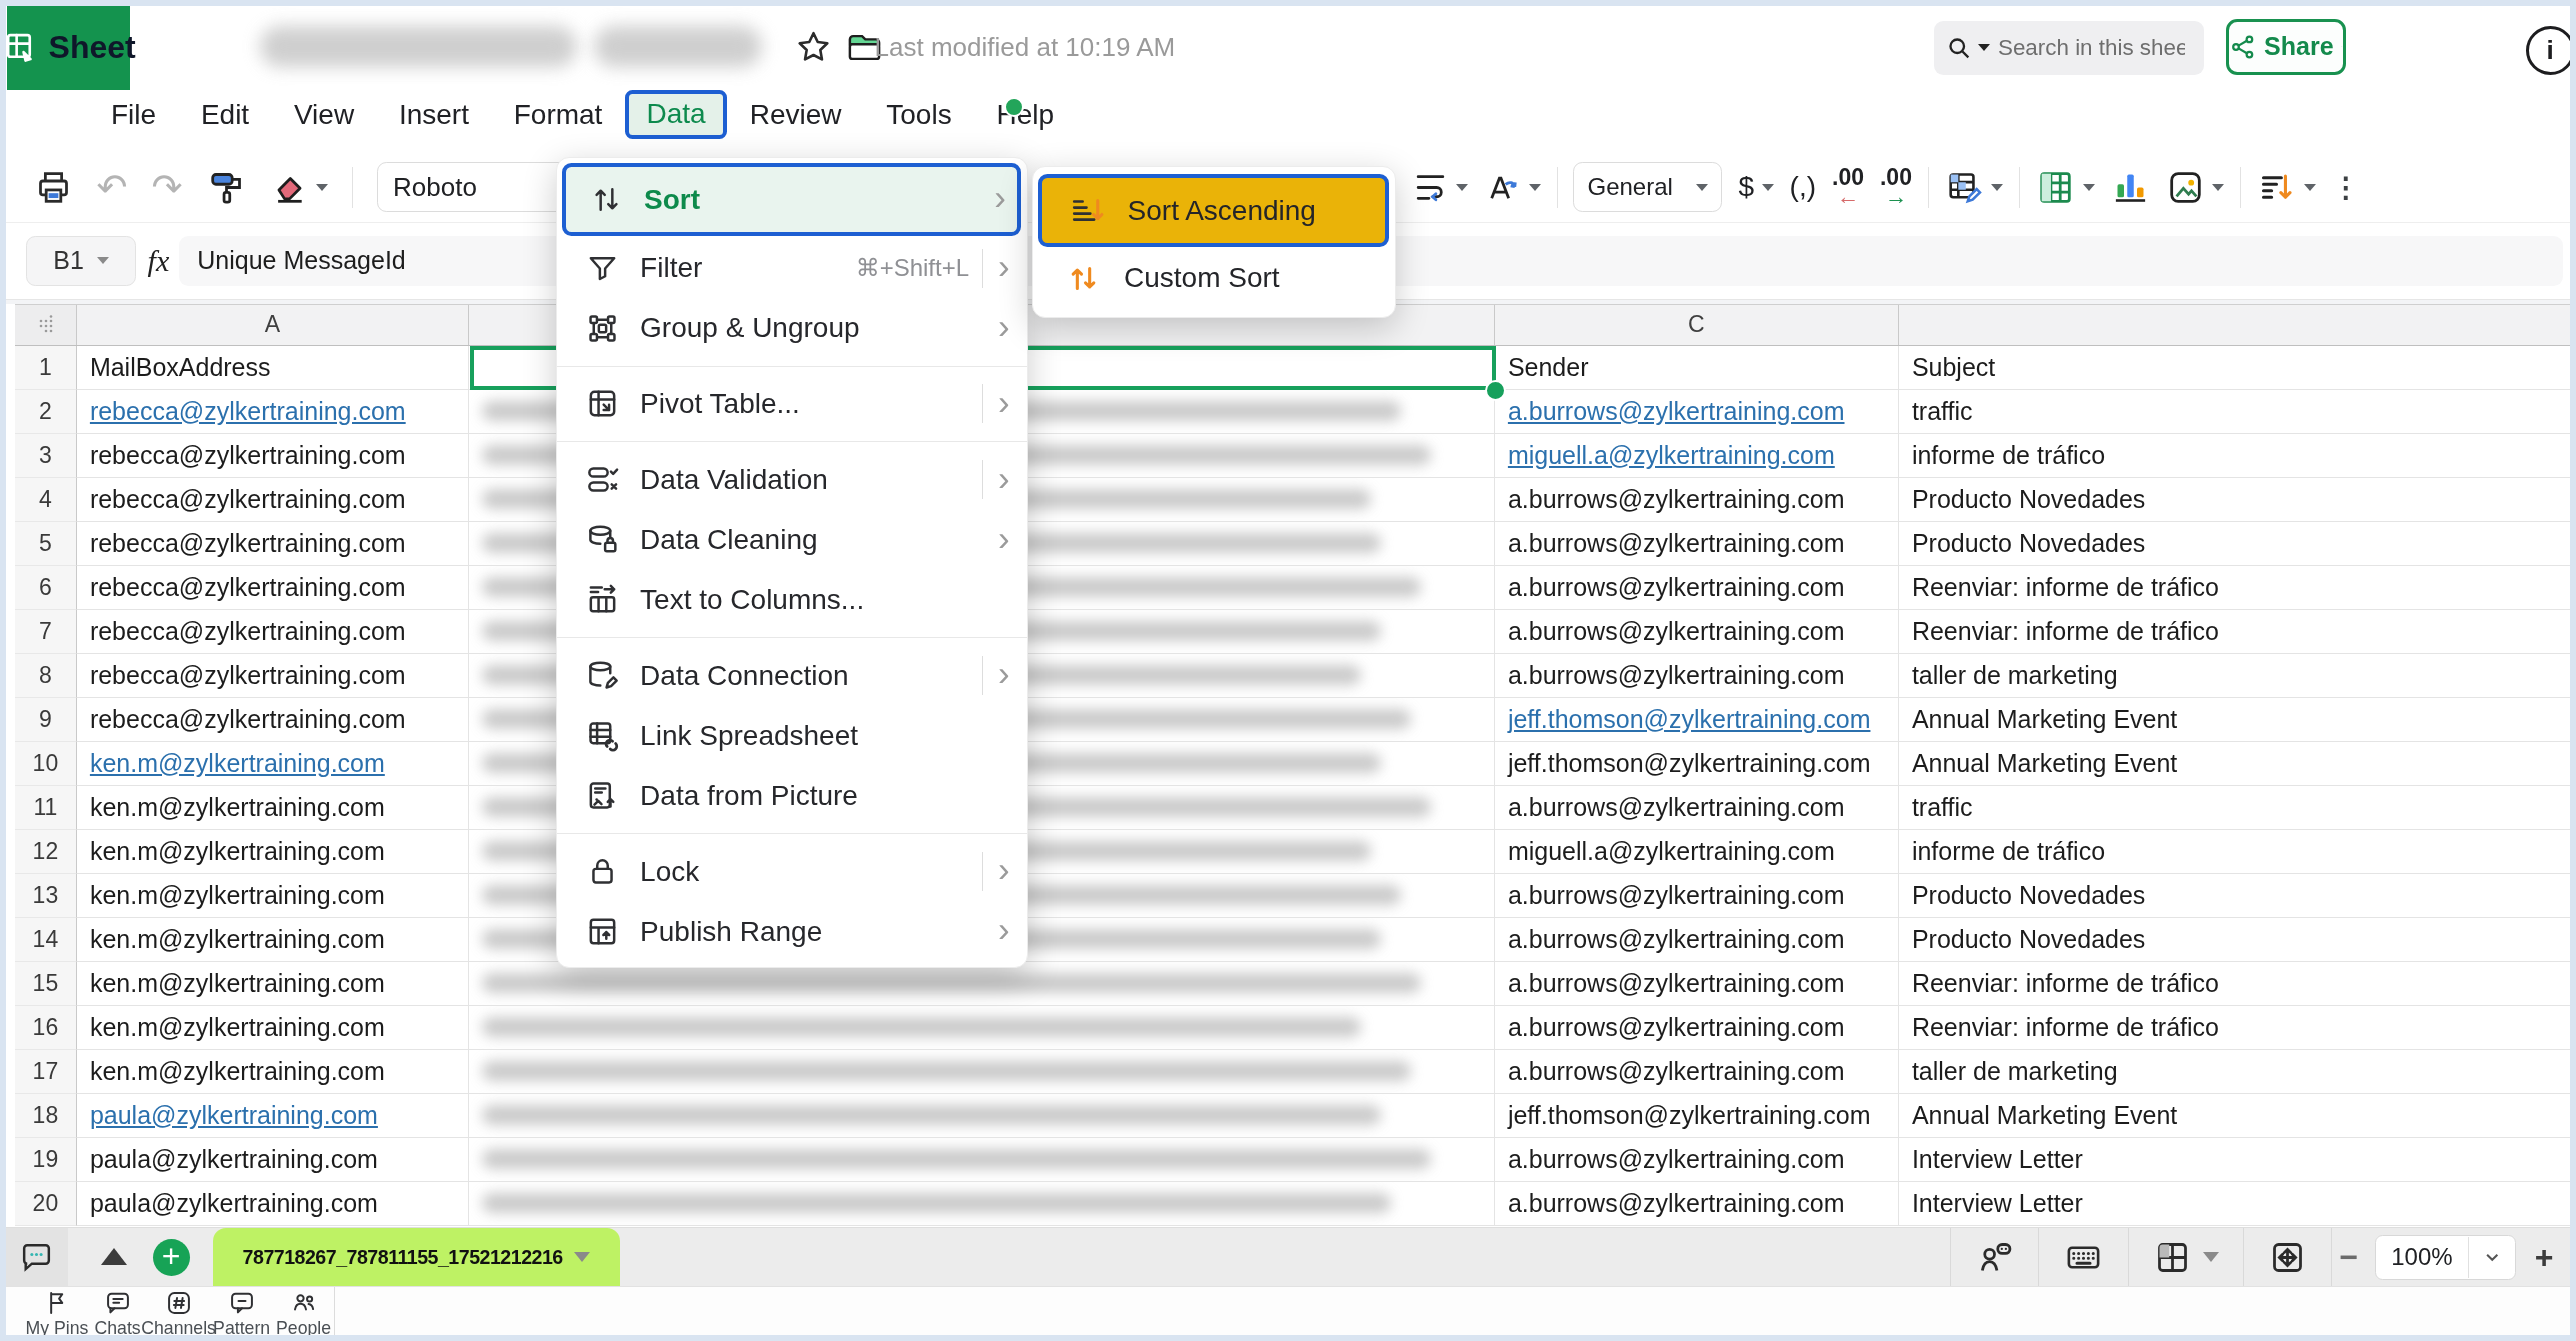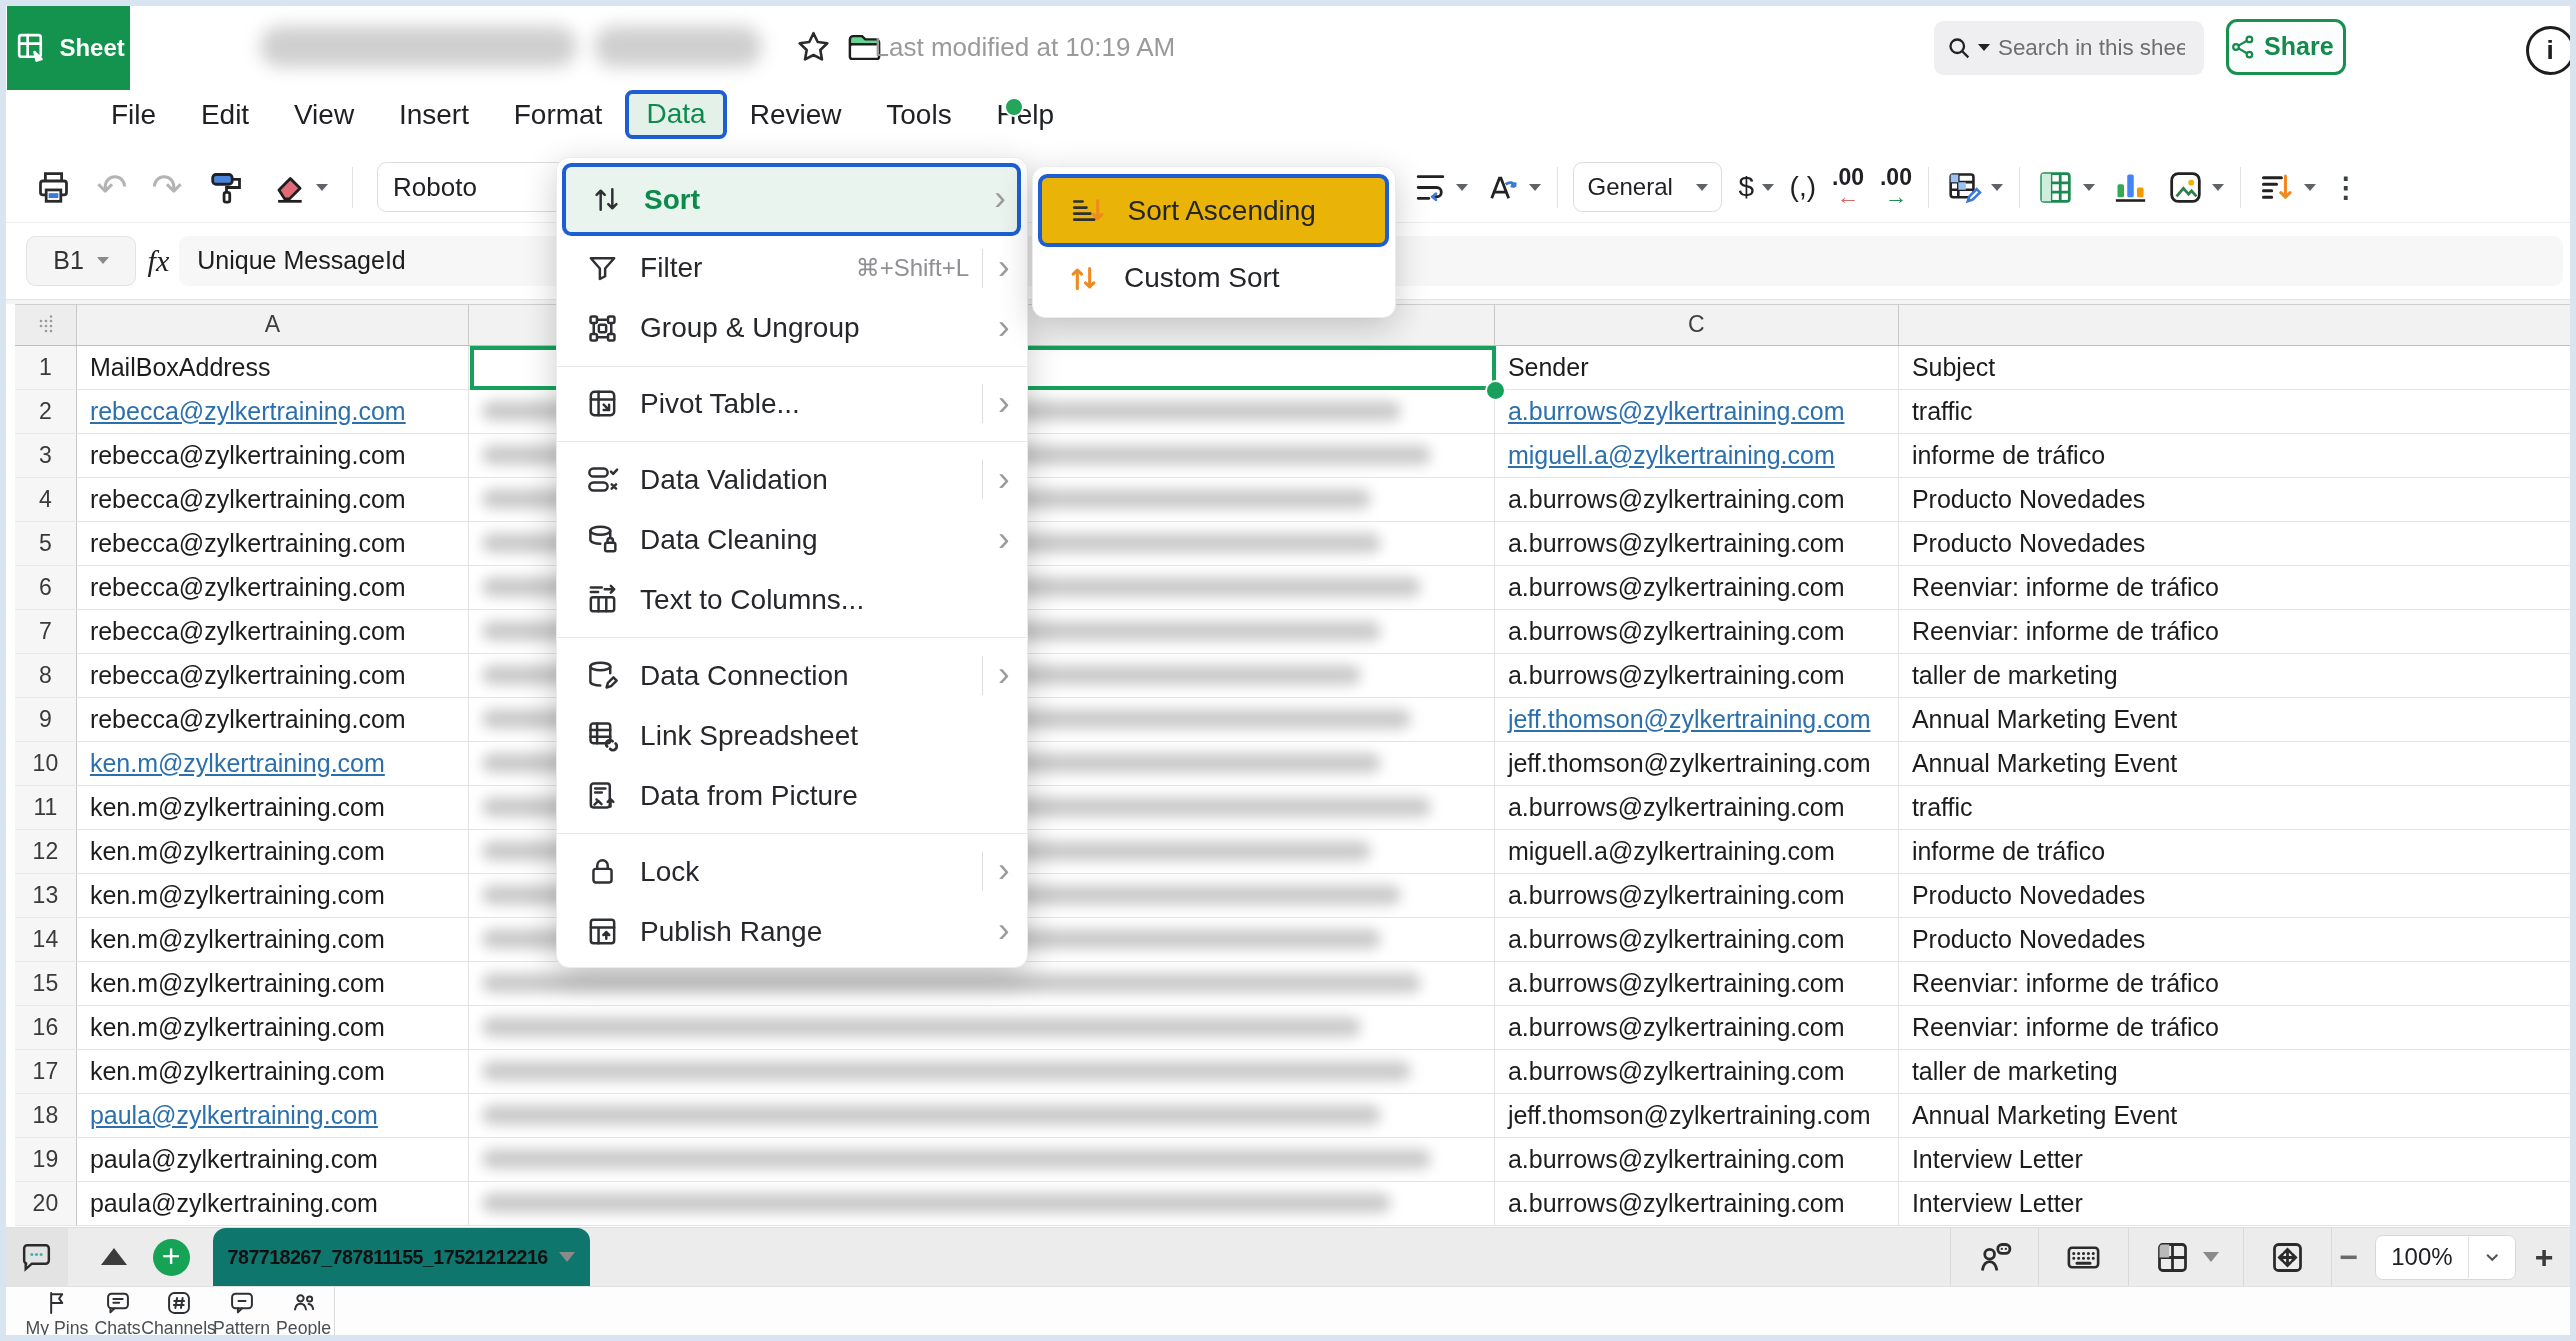--- a/index.html
+++ b/index.html
@@ -2,21 +2,21 @@
 <html style="font-size:15px"><head>
 <meta charset="utf-8">
 <style>
   html,body{margin:0;padding:0;}
   body{width:2576px;height:1341px;background:#d9e4f1;font-family:"Liberation Sans",sans-serif;position:relative;overflow:hidden;}
   .app{position:absolute;inset:5.6px;background:#fff;overflow:hidden;}
   svg{display:block;}
   
   .topbar{position:absolute;left:0;top:0;width:100%;height:84px;background:#fff;}
   .logo{position:absolute;left:1.9px;top:0;width:123px;height:84px;background:#14934e;display:flex;align-items:center;justify-content:center;gap:9.3px;}
-  .logo-text{color:#ffffff;font-size:24px;font-weight:700;}
+  .logo-text{color:#0f172a;font-size:32px;font-weight:700;}
   .title-blur{position:absolute;top:20.5px;height:41px;border-radius:20.5px;background:#c3c3c3;filter:blur(8.4px);opacity:.8;}
   .tb-icon{position:absolute;top:22.4px;}
   .lastmod{position:absolute;left:869px;top:0;height:84px;display:flex;align-items:center;font-size:26px;color:#9a9a9a;}
   .searchbox{position:absolute;left:1928px;top:15px;width:270px;height:54px;background:#efeff1;border-radius:9.3px;display:flex;align-items:center;padding:0 11.2px;box-sizing:border-box;gap:5.6px;}
   .searchbox input{border:none;background:transparent;outline:none;font-size:22.4px;color:#444;width:187px;font-family:"Liberation Sans",sans-serif;}
   .searchbox input::placeholder{color:#6e6e6e;}
   .sharebtn{position:absolute;left:2220px;top:13px;width:120px;height:56px;border:3.7px solid #18914f;border-radius:11.2px;background:#fcfefd;display:flex;align-items:center;justify-content:center;gap:7.5px;box-sizing:border-box;}
   .sharebtn span{color:#148a4c;font-size:25px;font-weight:700;}
   .infoicon{position:absolute;left:2520px;top:20.5px;width:43px;height:43px;border:3.3px solid #1d1d1f;border-radius:50%;display:flex;align-items:center;justify-content:center;font-size:26px;font-weight:700;color:#1d1d1f;}
   
@@ -72,21 +72,21 @@
   .submenu{left:1026px;top:160px;width:364px;padding:7.5px 0;z-index:60;}
   .sm-item{height:62px;display:flex;align-items:center;padding:0 18.7px 0 32px;}
   .sm-item .ic{width:37px;height:37px;flex:none;margin-right:22.4px;}
   .sm-item .lbl{font-size:28px;color:#242529;}
   .sm-item.hl{height:65px;margin:0 5.6px;border:4.7px solid #1d5fd2;border-radius:9.3px;background:#eab308;padding:0 13px 0 26px;}
   
   .tabbar{position:absolute;left:0;top:1221px;width:100%;height:59px;background:#ececec;border-top:0.9px solid #dedede;}
   .tabbar .cbox{position:absolute;left:0;top:0;width:62px;height:59px;background:#e3e3e3;display:flex;align-items:center;justify-content:center;}
   .uptri{position:absolute;left:95px;top:20.5px;width:0;height:0;border-left:13px solid transparent;border-right:13px solid transparent;border-bottom:17px solid #3c3c3c;}
   .pluscirc{position:absolute;left:147px;top:11.2px;width:37px;height:37px;border-radius:50%;background:#17a356;color:#fff;font-size:32px;display:flex;align-items:center;justify-content:center;line-height:1;padding-bottom:2.8px;box-sizing:border-box;}
-  .sheettab{position:absolute;left:207px;top:0px;height:59px;background:#0f766e;border-radius:13px 13px 0 0;display:flex;align-items:center;padding:0 15px;gap:11.2px;}
+  .sheettab{position:absolute;left:207px;top:0px;height:59px;background:#bef264;border-radius:13px 13px 0 0;display:flex;align-items:center;padding:0 30px;gap:11.2px;}
   .sheettab .t{font-size:19.6px;font-weight:700;color:#111;letter-spacing:-0.5px;}
   .tab-caret{width:0;height:0;border-left:8.4px solid transparent;border-right:8.4px solid transparent;border-top:10.3px solid #8a8a8a;}
   .br-cluster{position:absolute;right:17px;top:0;height:59px;display:flex;align-items:center;gap:0;}
   .br-sep{width:0.9px;height:58px;background:#d9d9d9;margin:0 24px;}
   .zoombox{display:flex;align-items:center;background:#fff;border:0.9px solid #d8d8d8;border-radius:7.5px;height:43px;margin-left:17px;}
   .zoombox .z{font-size:24px;color:#202124;padding:0 15px;}
   .zoombox .zd{width:0.9px;height:41px;background:#e0e0e0;}
   .zoombox .zc{padding:0 13px;}
   .minus{font-size:32px;color:#6b6b6b;font-weight:700;}
   .plus{font-size:32px;color:#3c3c3c;font-weight:700;margin-left:18.7px;}

